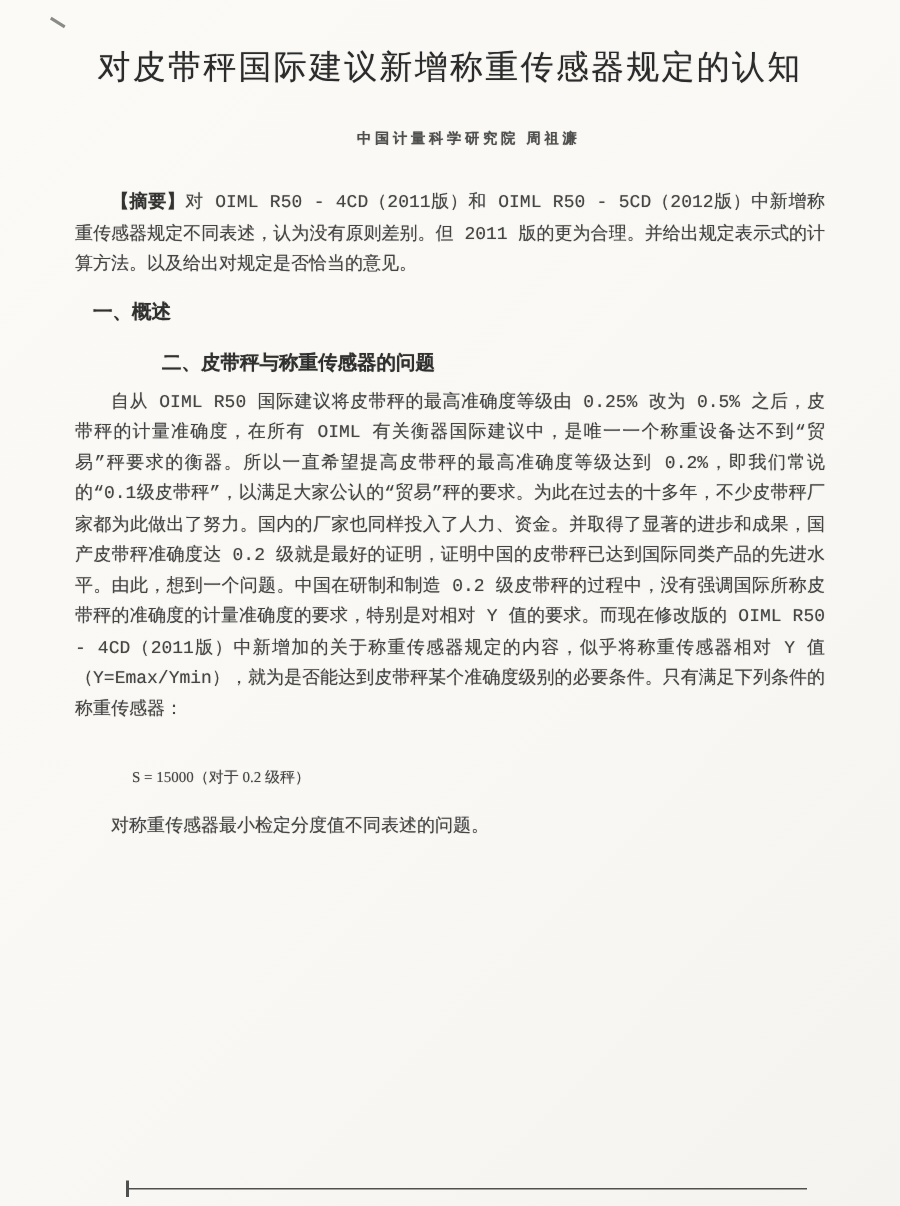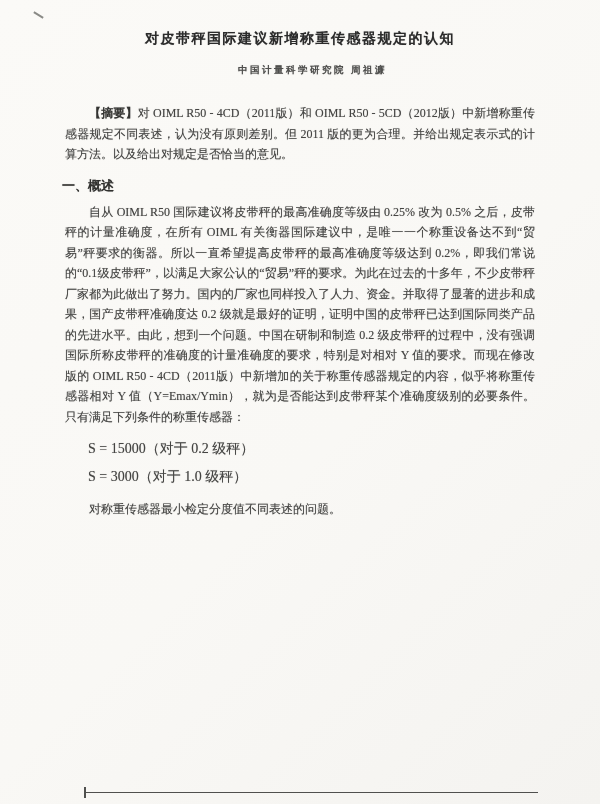--- a/index.html
+++ b/index.html
@@ -21,56 +21,57 @@
   .scan-mark-tl {
     position: absolute;
     top: 14px; left: 33px;
     width: 11px; height: 2px;
     background: #8a8a86;
     transform: rotate(32deg);
   }
   .title {
     margin: 30px 60px 0 60px;
     text-align: center;
-    font-size: 14px;
-    font-weight: bold;
+    font-size: 22px;
+    font-weight: normal;
     letter-spacing: 1.5px;
     color: #2b2b2b;
   }
   .author {
-    margin-top: 16px;
+    margin-top: 26px;
     text-align: center;
     font-size: 9.5px;
     font-weight: bold;
     letter-spacing: 2.5px;
     color: #4f4f4d;
     padding-left: 25px;
   }
   .para {
-    margin: 0 65px;
+    margin: 0 50px;
     font-size: 12px;
     line-height: 20.5px;
     text-align: justify;
     text-indent: 2em;
     color: #454543;
+    font-family: Liberation Mono, monospace;
   }
   .abstract { margin-top: 26px; }
   .keywords { margin-top: 2px; }
   .bold-label { font-weight: bold; color: #333331; }
   .section-heading {
     margin: 12px 62px 0 62px;
     font-size: 13px;
     font-weight: bold;
     color: #30302e;
   }
   .section-heading.indented { margin-left: 108px; margin-top: 16px; }
   .body-para { margin-top: 7px; }
   .formulas {
-    margin: 8px 62px 0 88px;
-    font-size: 14px;
+    margin: 22px 62px 0 88px;
+    font-size: 10px;
     color: #454543;
   }
   .formula { line-height: 28px; }
   .closing { margin-top: 8px; }
   .footer-rule {
     position: absolute;
     left: 84px;
     right: 62px;
     bottom: 11px;
     border-top: 1.6px solid #50504e;
@@ -95,25 +96,25 @@
   <div class="author">中国计量科学研究院  周祖濂</div>
 
   <p class="para abstract">
     <span class="bold-label">【摘要】</span><span>对 OIML R50 - 4CD（2011版）和 OIML R50 - 5CD（2012版）中新增称重传感器规定不同表述，认为没有原则差别。但 2011 版的更为合理。并给出规定表示式的计算方法。以及给出对规定是否恰当的意见。</span>
   </p>
 
 
   <h2 class="section-heading">一、概述</h2>
 
 
+  <h2 class="section-heading indented">二、皮带秤与称重传感器的问题</h2>
 
   <p class="para body-para">自从 OIML R50 国际建议将皮带秤的最高准确度等级由 0.25% 改为 0.5% 之后，皮带秤的计量准确度，在所有 OIML 有关衡器国际建议中，是唯一一个称重设备达不到“贸易”秤要求的衡器。所以一直希望提高皮带秤的最高准确度等级达到 0.2%，即我们常说的“0.1级皮带秤”，以满足大家公认的“贸易”秤的要求。为此在过去的十多年，不少皮带秤厂家都为此做出了努力。国内的厂家也同样投入了人力、资金。并取得了显著的进步和成果，国产皮带秤准确度达 0.2 级就是最好的证明，证明中国的皮带秤已达到国际同类产品的先进水平。由此，想到一个问题。中国在研制和制造 0.2 级皮带秤的过程中，没有强调国际所称皮带秤的准确度的计量准确度的要求，特别是对相对 Y 值的要求。而现在修改版的 OIML R50 - 4CD（2011版）中新增加的关于称重传感器规定的内容，似乎将称重传感器相对 Y 值（Y=Emax/Ymin），就为是否能达到皮带秤某个准确度级别的必要条件。只有满足下列条件的称重传感器：</p>
 
   <div class="formulas">
     <div class="formula">S = 15000（对于 0.2 级秤）</div>
-    <div class="formula">S = 3000（对于 1.0 级秤）</div>
   </div>
 
   <p class="para closing">对称重传感器最小检定分度值不同表述的问题。</p>
 
   <div class="footer-rule"></div>
 
 </div>
 
 </body></html>

